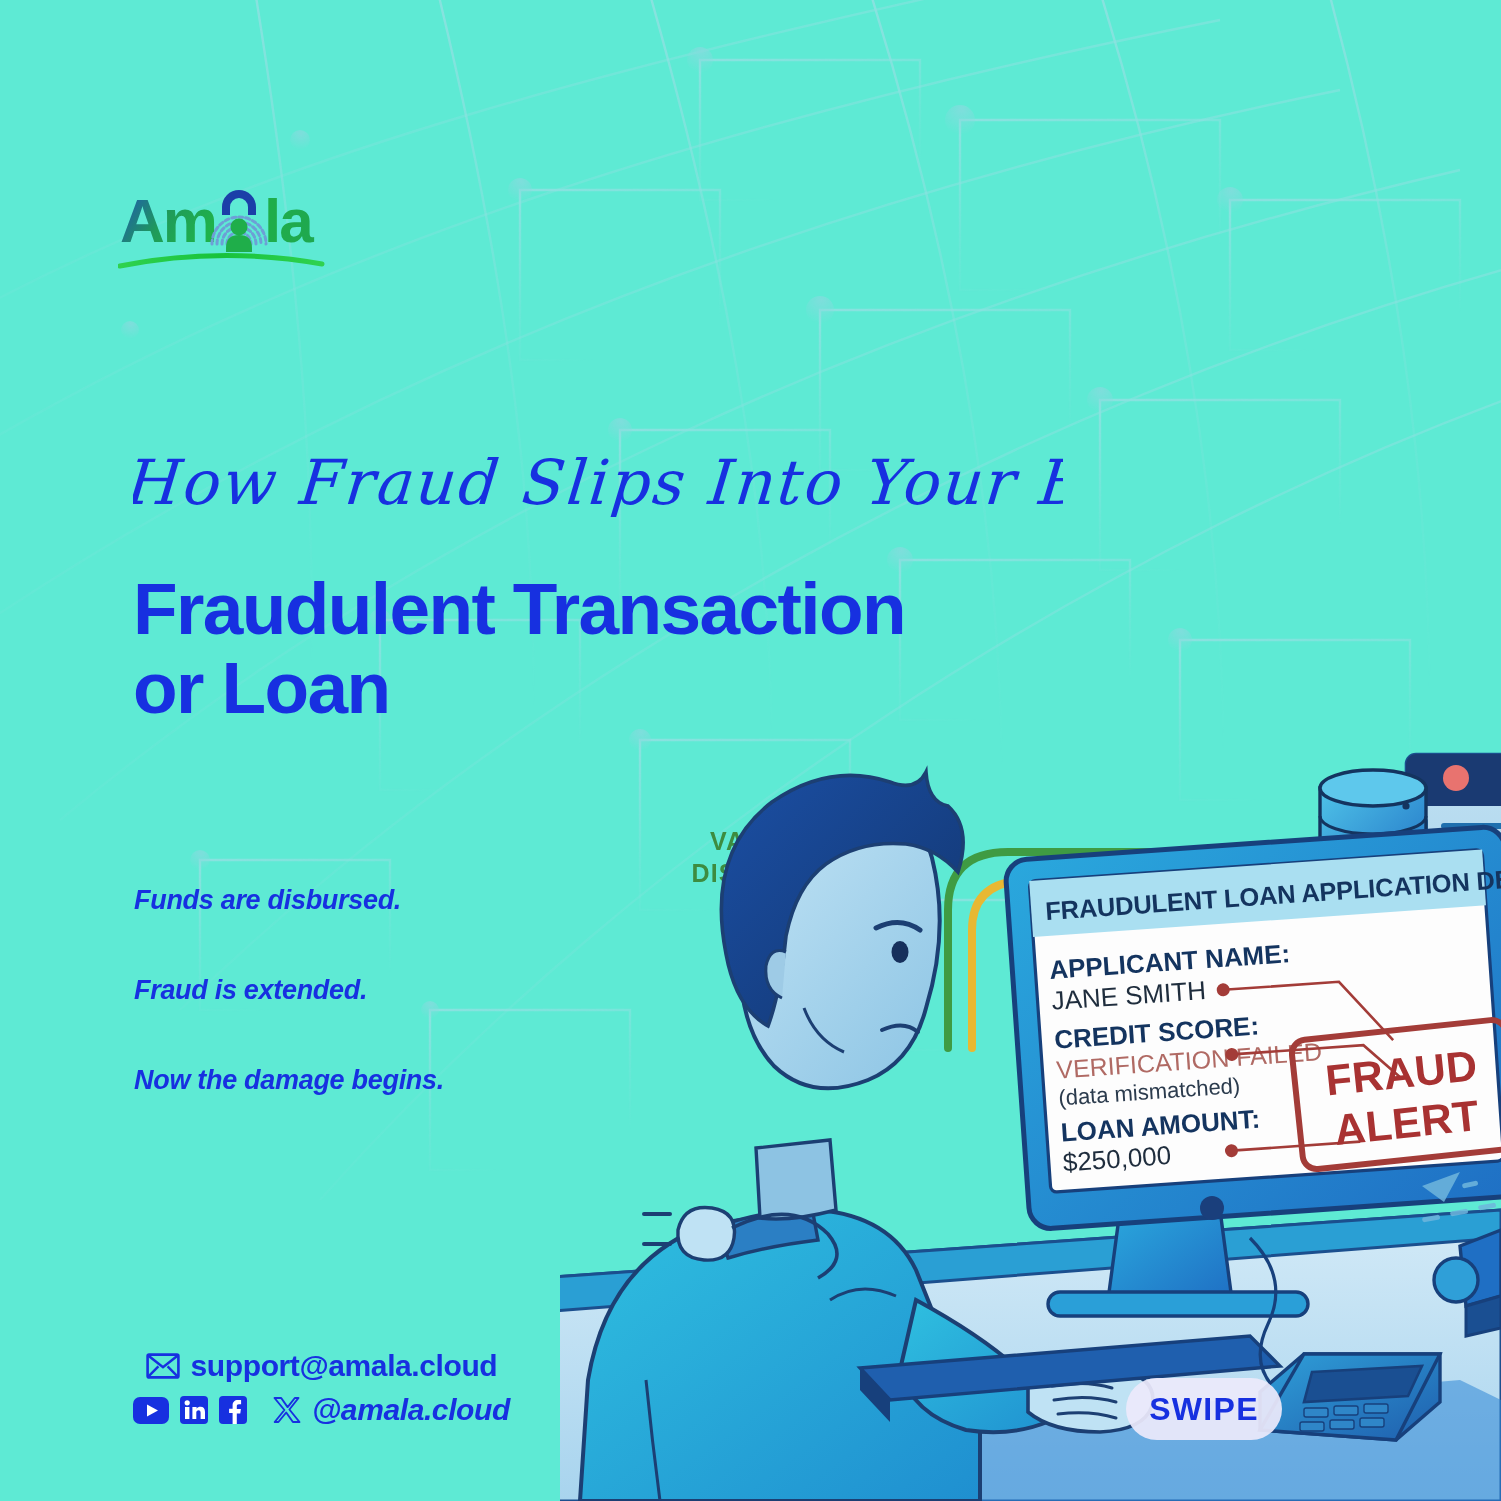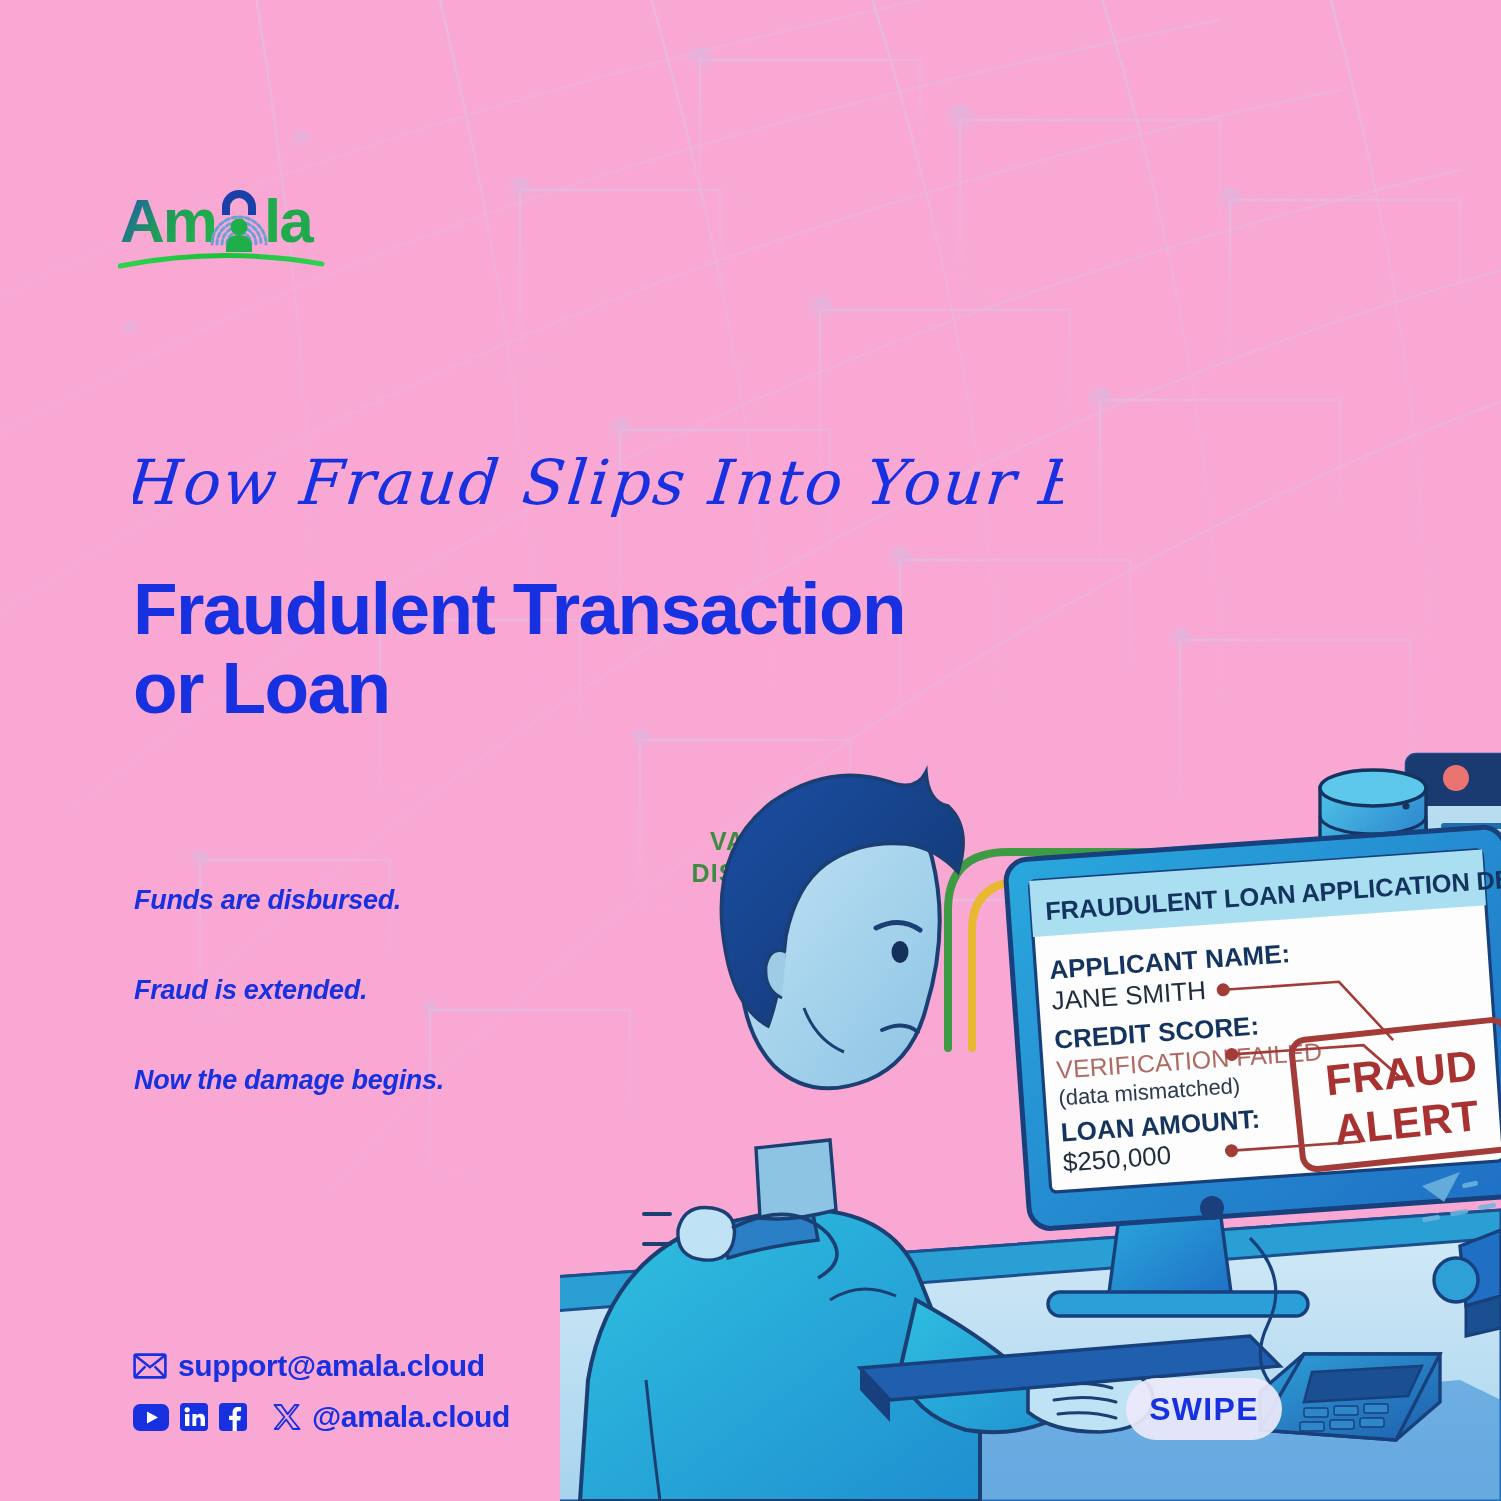--- a/index.html
+++ b/index.html
@@ -6,21 +6,21 @@
   html,body { width:1501px; height:1501px; }
   body {
     font-family:"Liberation Sans", sans-serif;
     background:#ffffff;
     overflow:hidden;
     position:relative;
   }
   #canvas {
     position:relative;
     width:1501px; height:1501px;
-    background:#f9a8d4;
+    background:#5eead4;
     overflow:hidden;
   }
   
   #bg-network {
     position:absolute; inset:0;
     width:1501px; height:1501px;
     opacity:.42;
     pointer-events:none;
   }
   
@@ -56,22 +56,22 @@
     font-style:italic;
     font-weight:700;
     font-size:27px;
     letter-spacing:-.3px;
     margin-bottom:59px;
     white-space:nowrap;
   }
   #bullets .bl:last-child { margin-bottom:0;margin-top:41px; }
   
   #footer { position:absolute; left:133px; top:1351px; }
-  .f-row { display:flex; align-items:center; gap:11px; }
-  .f-row + .f-row { margin-top:21px; }
+  .f-row { display:flex; align-items:center; gap:11px;justify-content:center; }
+  .f-row + .f-row { margin-top:14px;font-style:italic; }
   .f-text {
     color:#1730e0;
     font-size:30px;
     font-weight:600;
     letter-spacing:-.4px;
     line-height:1;
   }
   .f-ico { display:block; flex:0 0 auto; }
   .social-gap { width:4px; }
   

